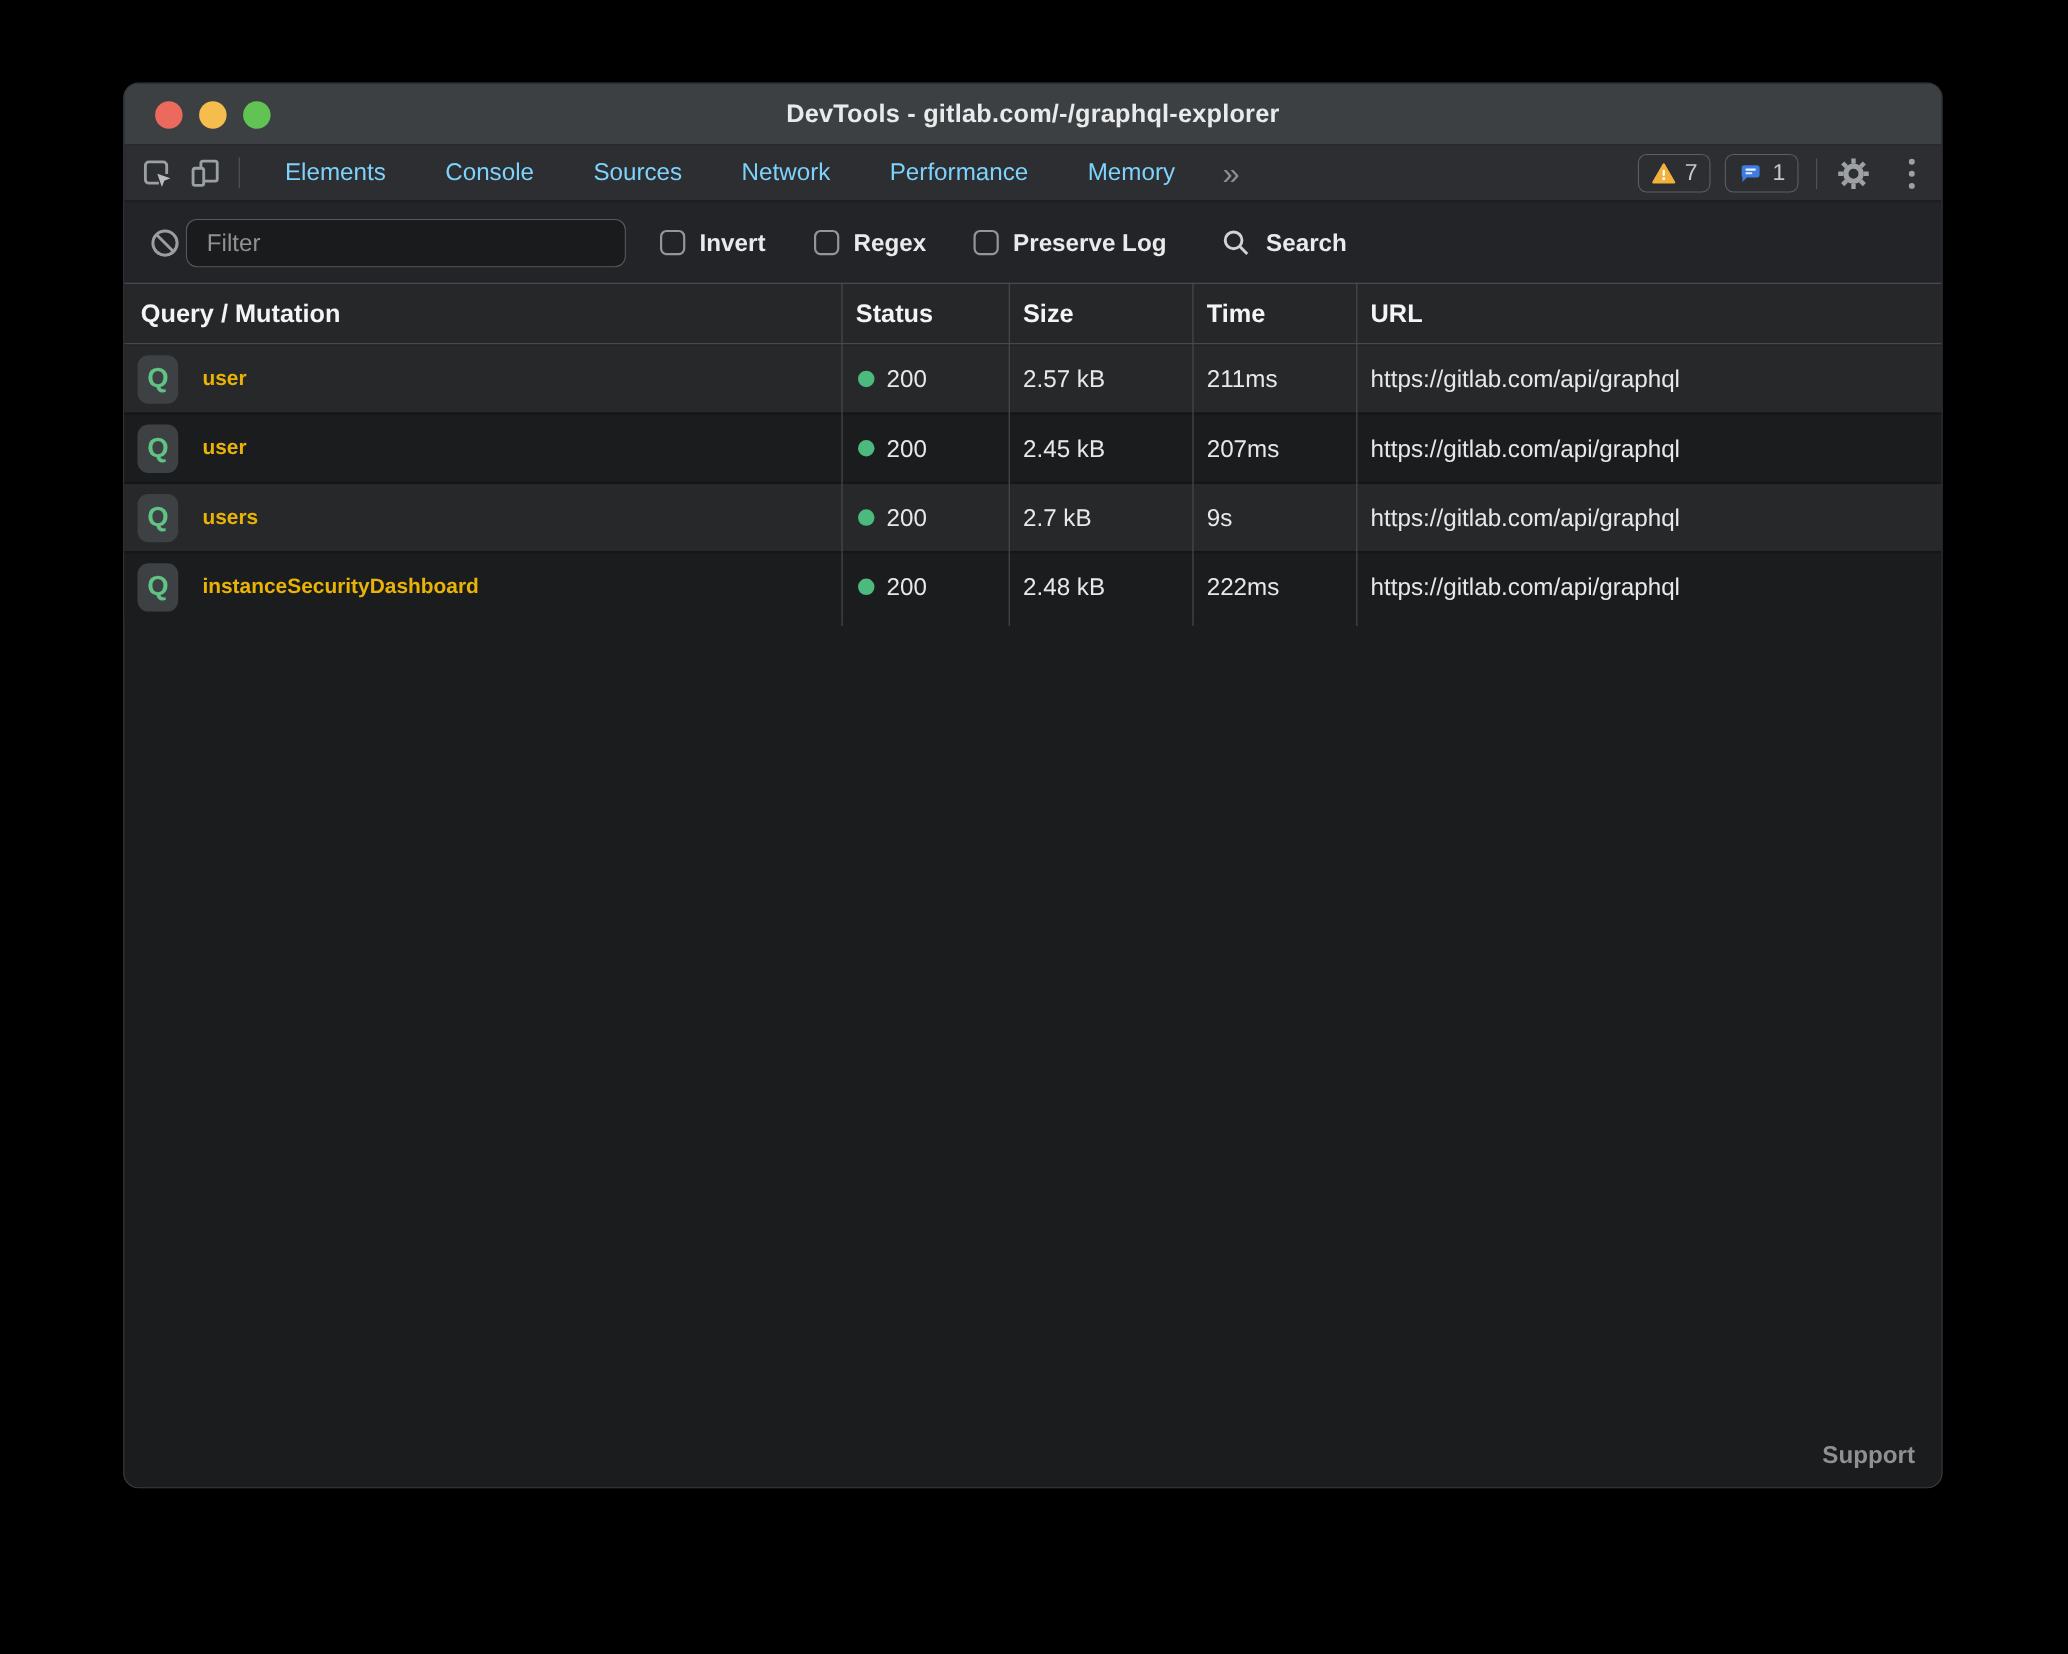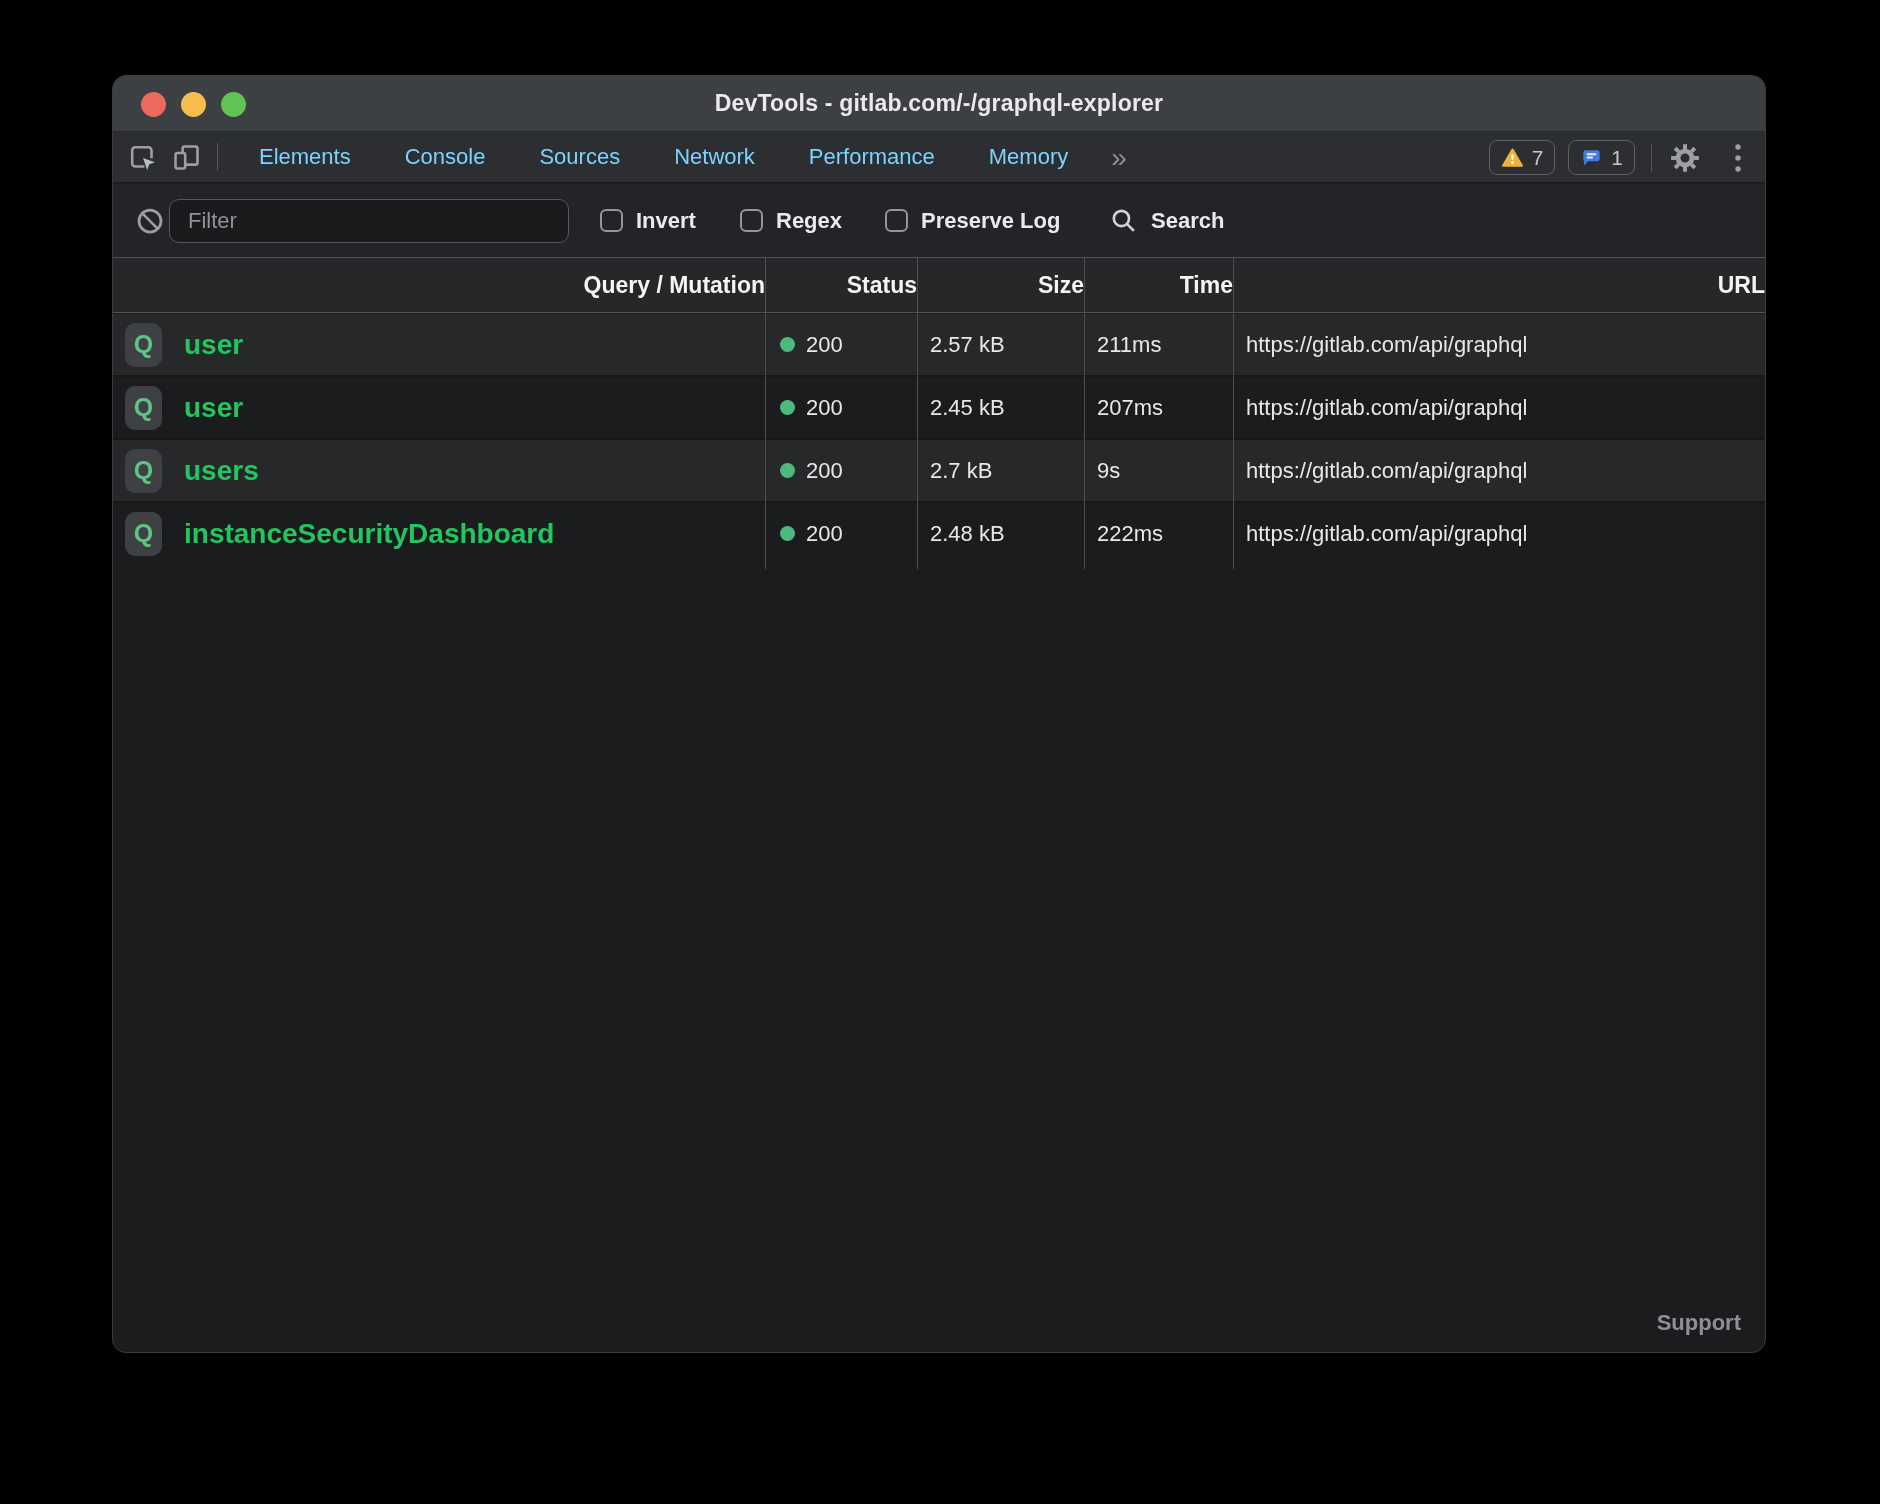--- a/index.html
+++ b/index.html
@@ -44,33 +44,33 @@
                   font-family:"Liberation Sans","DejaVu Sans",sans-serif; }
   .filter-input::placeholder { color:#8f9194; }
   .grp { position:absolute; top:0; height:73px; display:flex; align-items:center; gap:13px; }
   .cb { width:23px; height:23px; border:2px solid #94969a; border-radius:6px; background:transparent; }
   .grp-label { font-size:22px; font-weight:700; color:#e9eaeb; white-space:nowrap; }
 
   
   .grid { display:grid; grid-template-columns:652px 152px 167px 149px 1fr; align-items:center; }
   .thead { position:absolute; left:0; top:181px; width:100%; height:56px; background:#252729;
            border-top:1px solid #505254; border-bottom:1px solid #505254; }
-  .hcell { font-size:23px; font-weight:700; color:#f3f4f4; padding-left:13px; white-space:nowrap;text-align:right; }
+  .hcell { font-size:23px; font-weight:700; color:#f3f4f4; padding-left:13px; white-space:nowrap; }
   .hcell.first { padding-left:15px; }
 
   .rows { position:absolute; left:0; top:238px; width:100%; }
   .row { height:61px; }
   .row.odd { background:#26282a; }
   .row.even { background:#1b1c1e; }
   .row + .row { border-top:2px solid #151618; height:63px; }
   .qcell { display:flex; align-items:center; padding-left:12px; gap:22px; }
   .qbadge { width:37px; height:44px; background:#3e4144; border-radius:10px;
             display:flex; align-items:center; justify-content:center;
             font-size:25px; font-weight:700; color:#60c283; }
-  .rname { font-size:28px; font-weight:700; color:#22c55e; white-space:nowrap; }
+  .rname { font-size:19px; font-weight:700; color:#eab308; white-space:nowrap; }
   .cell { font-size:22px; color:#e7e8e9; padding-left:13px; white-space:nowrap; }
   .statuscell { display:flex; align-items:center; gap:11px; padding-left:15px; }
   .dot { width:15px; height:15px; border-radius:50%; background:#4cb97e; flex:0 0 auto; }
 
   .col-lines { position:absolute; left:0; top:181px; width:100%; height:312px; pointer-events:none; }
   .col-line { position:absolute; top:0; width:1px; height:100%; background:#4b4d50; }
 
   
   .support { position:absolute; right:24px; top:1234px; font-size:22px; font-weight:700; color:#8e9093; }
 

